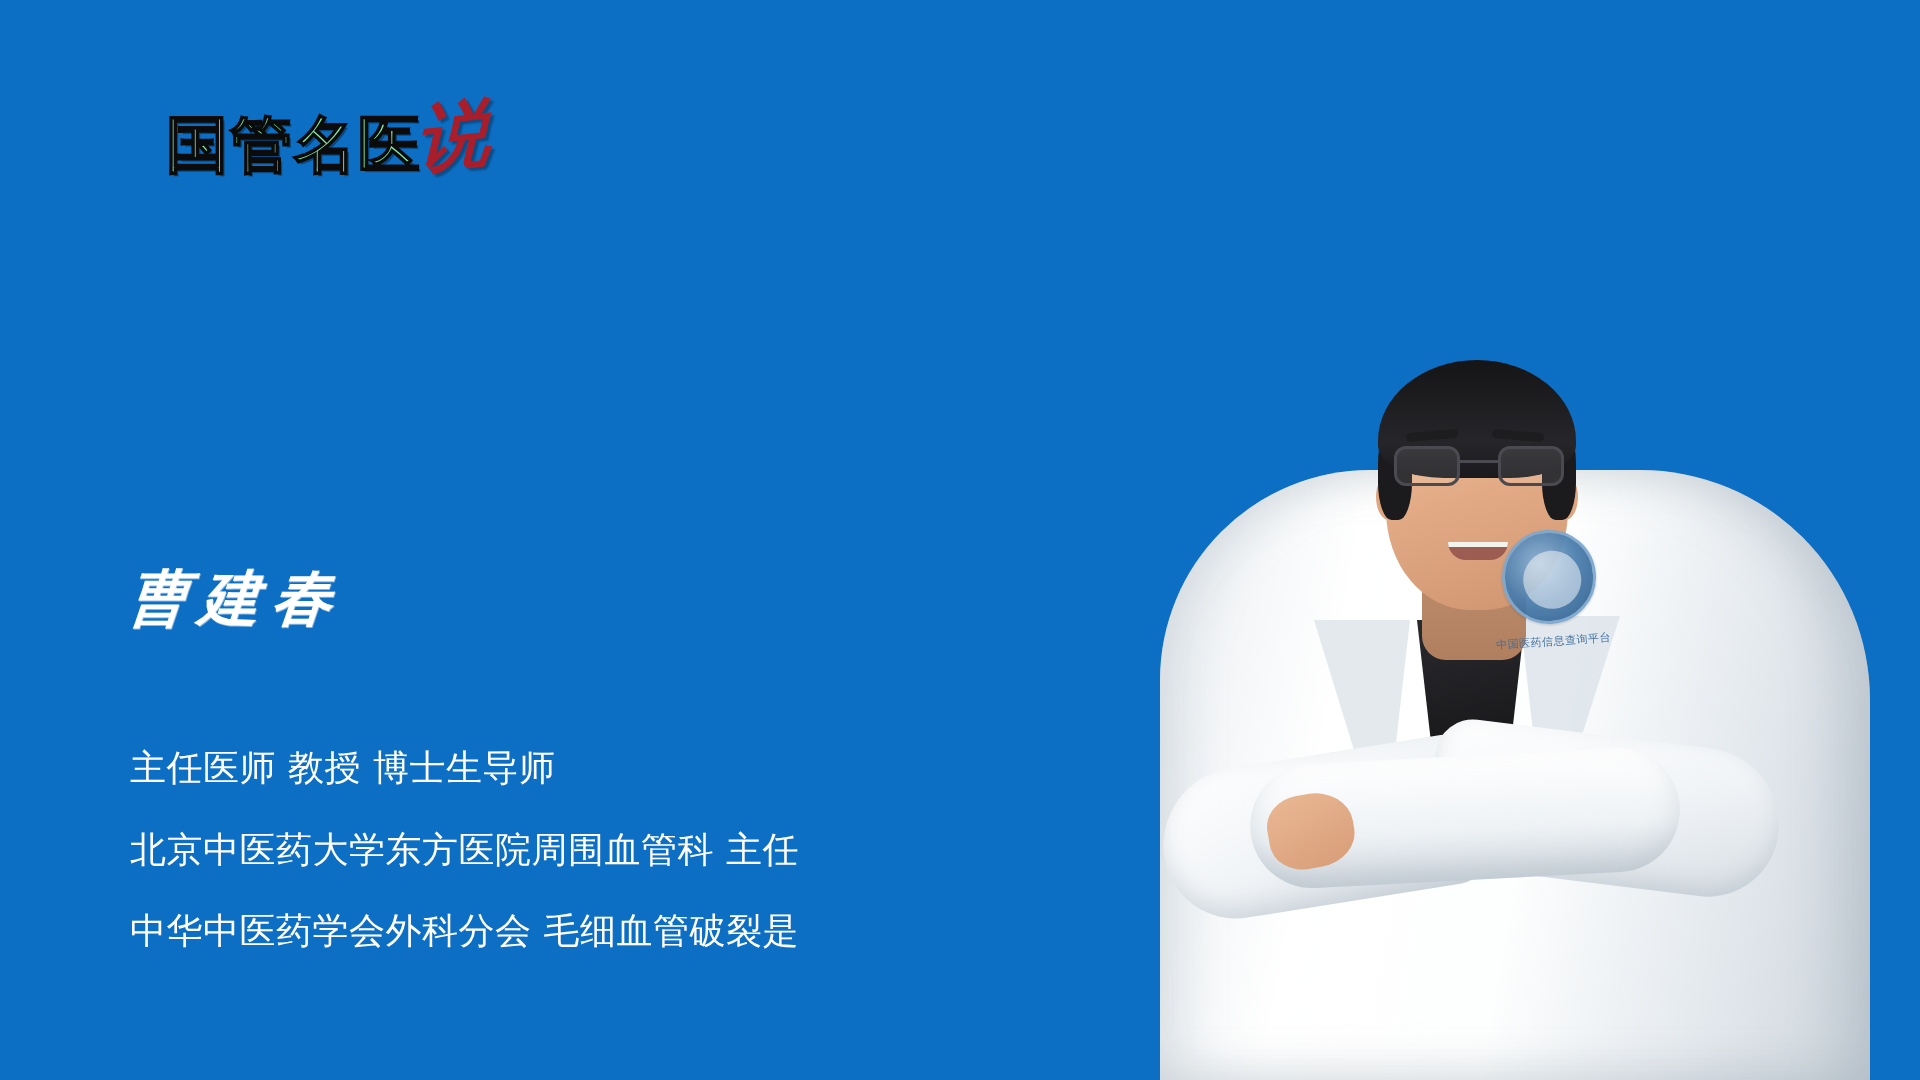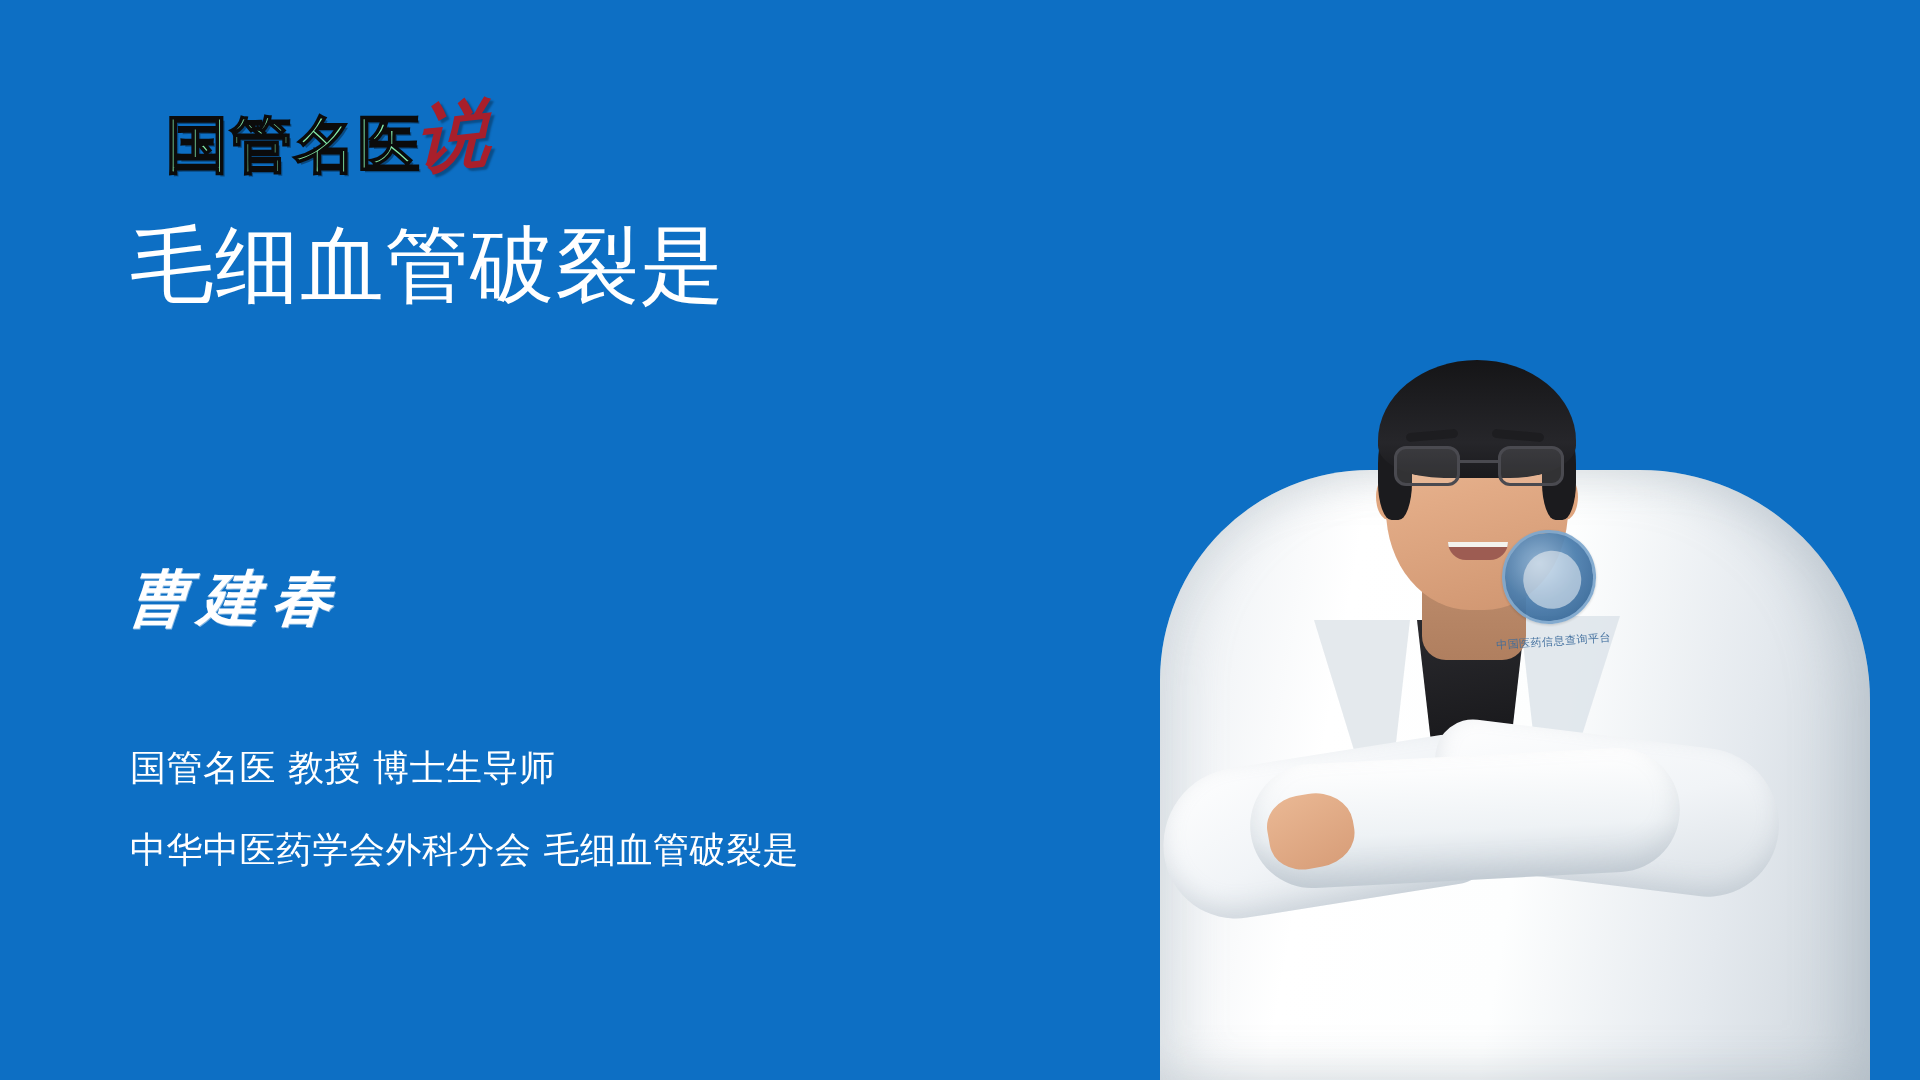--- a/index.html
+++ b/index.html
@@ -331,23 +331,23 @@
       <div class="badge-text">中国医药信息查询平台</div>
     </div>
   </div>
 
   <div class="logo">
     <span class="logo-main">国管名医</span>
     <span class="logo-accent">说</span>
   </div>
 
   <div class="title-block">
-    <div class="title-line">毛细血管破裂是</div>
   </div>
 
   <div class="doctor-name">曹建春</div>
 
   <div class="credentials">
-    <div class="cred-line">国管名医  教授  博士生导师</div>
+    <div class="cred-line">主任医师  教授  博士生导师</div>
+    <div class="cred-line">北京中医药大学东方医院周围血管科  主任</div>
     <div class="cred-line">中华中医药学会外科分会  毛细血管破裂是</div>
   </div>
 
 </div>
 
 </body></html>

